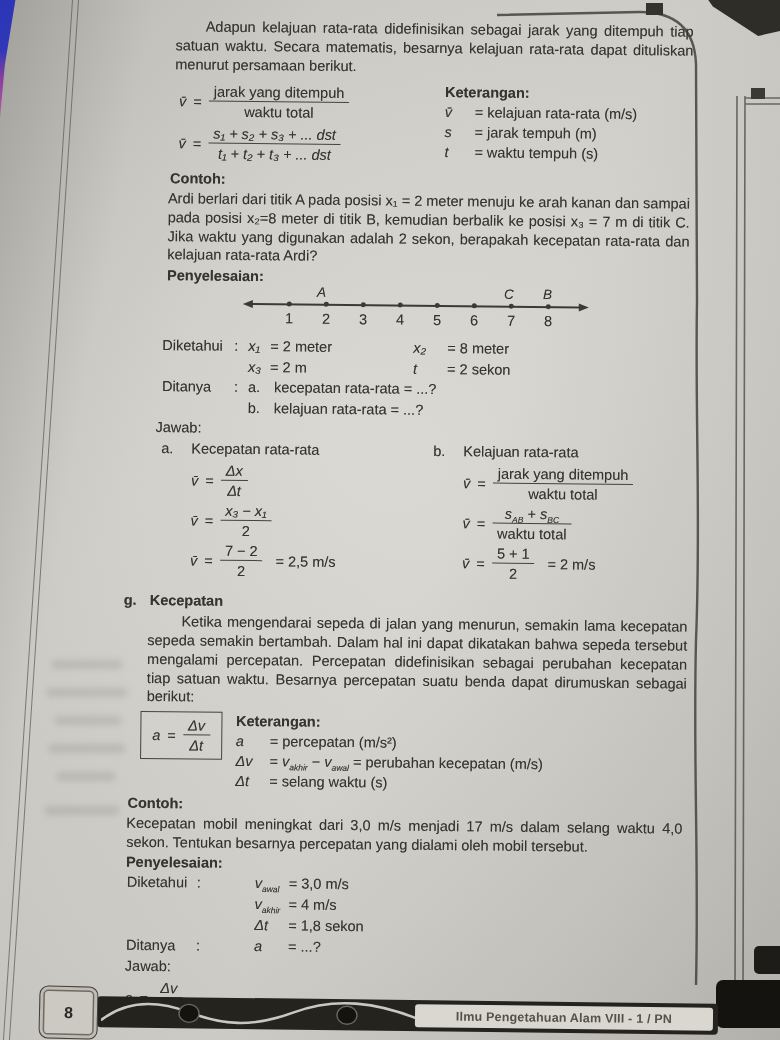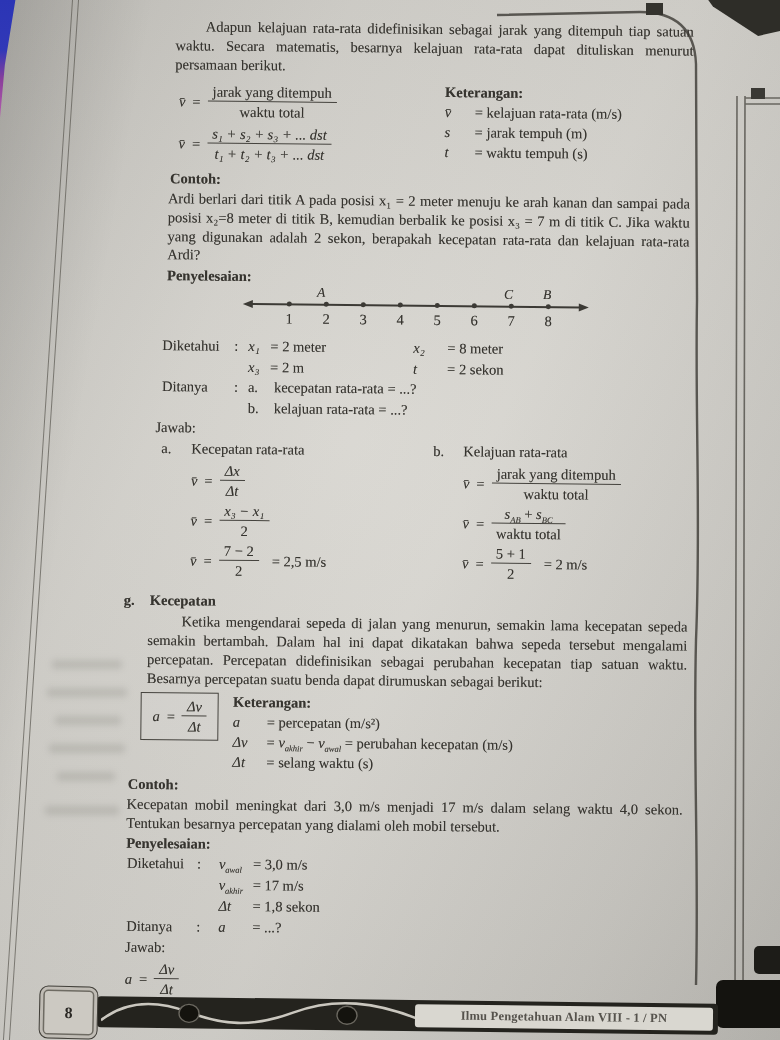--- a/index.html
+++ b/index.html
@@ -1,18 +1,18 @@
 <!DOCTYPE html>
 <html><head>
 <meta charset="utf-8">
 <style>
   html,body{margin:0;padding:0;background:#888;}
   .photo{position:relative;width:780px;height:1040px;overflow:hidden;
     background:linear-gradient(115deg,#c2c0ba 0%,#d3d1cb 28%,#d8d6d0 55%,#cbc9c3 82%,#bfbdb7 100%);
-    font-family:Liberation Serif, serif;color:#373530;}
+    font-family:Liberation Sans, sans-serif;color:#373530;}
   .photo::after{content:"";position:absolute;inset:0;pointer-events:none;
     background:radial-gradient(125% 95% at 45% 42%,rgba(255,255,255,.10),rgba(0,0,0,.10)),
                linear-gradient(100deg,rgba(0,0,0,.14),rgba(0,0,0,0) 16%);}
   
   .corner-blue{position:absolute;left:0;top:0;width:22px;height:118px;z-index:3;
     background:linear-gradient(#2b35b5 0%,#3038b8 42%,#8b3f9b 68%,#b55fae 100%);
     clip-path:polygon(0 0,70% 0,22% 55%,0 100%);}
   .left-rule{position:absolute;left:74px;top:-30px;width:5px;height:1150px;z-index:1;
     border-left:1.6px solid rgba(92,89,82,.72);border-right:1.6px solid rgba(92,89,82,.72);
     transform:rotate(3.8deg);transform-origin:top center;}
@@ -88,21 +88,21 @@
   .abox .eq{margin:0;}
   .ket2{margin-left:14px;}
   .ket2 .ket-row .sym{width:34px;}
   
   .ctitle2{margin:4px 0 0 6px;font-weight:bold;}
   .cbody2{margin:1px 0 0 5px;width:556px;line-height:19px;}
   .peny2{margin:1px 0 0 5px;font-weight:bold;}
   .dk2{margin-left:6px;display:flex;line-height:21px;}
   .dk2 .lbl{width:70px;flex:none;}
   .dk2 .cl{width:22px;flex:none;}
-  .dk2 .sym{width:34px;flex:none;}
+  .dk2 .sym{width:34px;flex:none;margin-left:36px;}
   .jawab2{margin:1px 0 0 5px;}
   .finaleq{margin:4px 0 0 5px;}
   
   .footer{position:absolute;left:0;right:0;bottom:0;height:60px;z-index:5;}
   .pnum{position:absolute;left:39px;bottom:1px;width:57px;height:51px;
     border:1.8px solid #403e38;border-radius:9px;background:#ccc9c2;
     box-shadow:inset 0 0 0 3px rgba(196,193,185,.95),inset 0 0 0 4.5px #6e6b63;
     display:flex;align-items:center;justify-content:center;
     font-size:16px;font-weight:bold;color:#2b2925;transform:rotate(1.2deg);}
   .fbar{position:absolute;left:97px;right:62px;bottom:9px;height:31px;background:#24231e;
@@ -336,21 +336,21 @@
     <div class="dk2">
       <span class="lbl">Diketahui</span>
       <span class="cl">:</span>
       <span class="sym"><span class="it">v</span><sub class="it">awal</sub></span>
       <span>= 3,0 m/s</span>
     </div>
     <div class="dk2">
       <span class="lbl"></span>
       <span class="cl"></span>
       <span class="sym"><span class="it">v</span><sub class="it">akhir</sub></span>
-      <span>= 17 m/s</span>
+      <span>= 4 m/s</span>
     </div>
     <div class="dk2">
       <span class="lbl"></span>
       <span class="cl"></span>
       <span class="sym it">Δt</span>
       <span>= 1,8 sekon</span>
     </div>
     <div class="dk2">
       <span class="lbl">Ditanya</span>
       <span class="cl">:</span>

